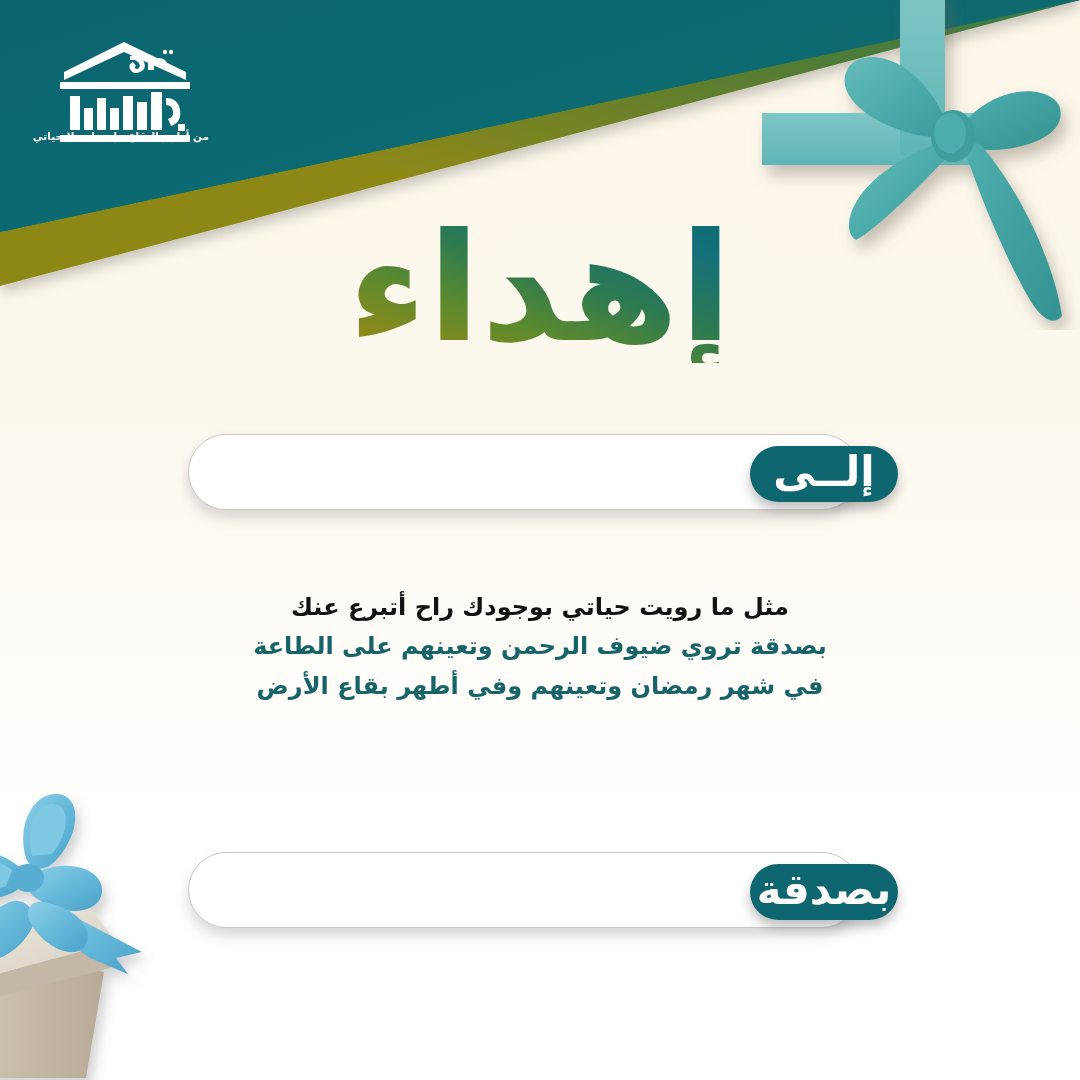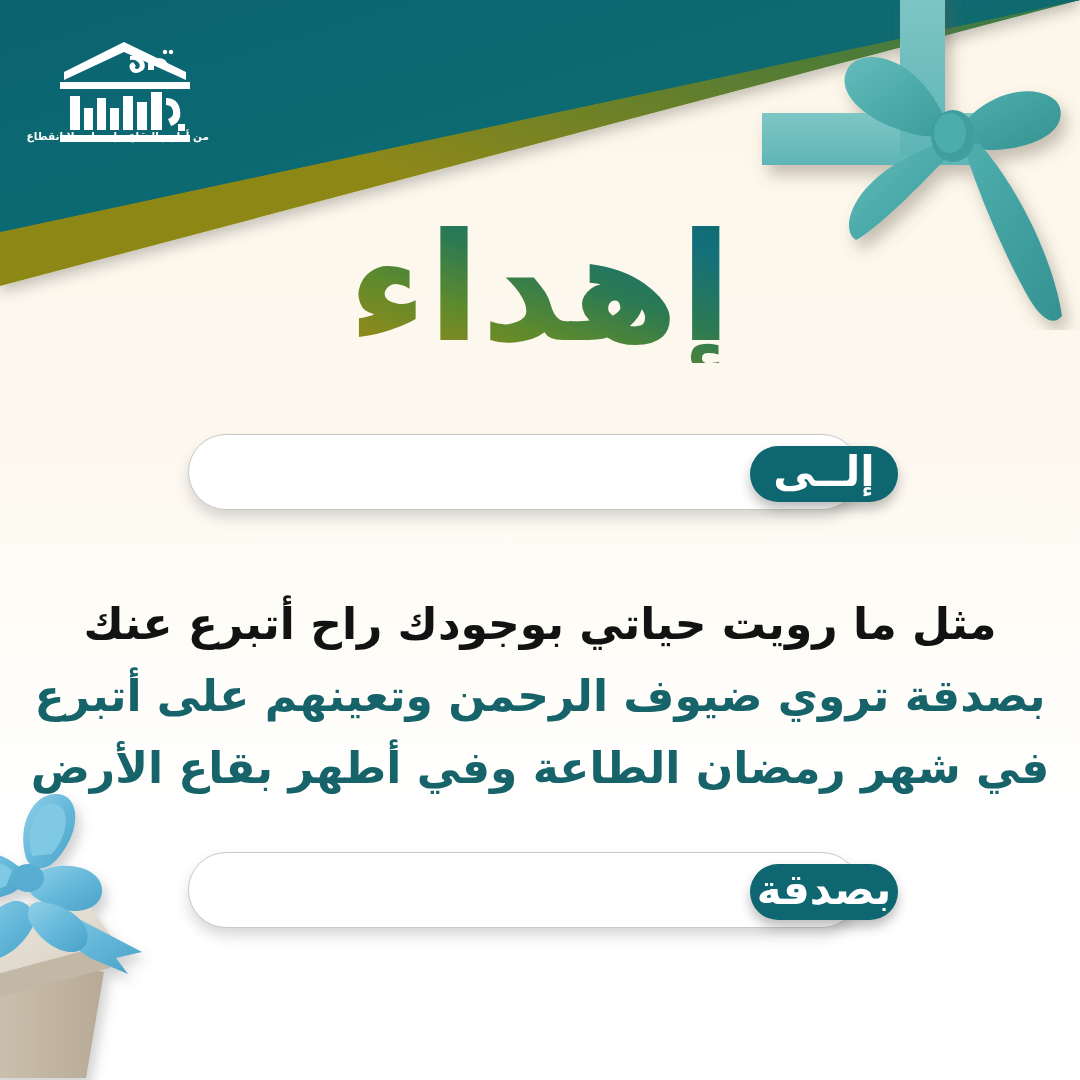--- a/index.html
+++ b/index.html
@@ -160,21 +160,21 @@
     text-align: right;
   }
 
   
   .message {
     position: absolute;
     left: 0; right: 0;
     top: 588px;
     text-align: center;
     direction: rtl;
-    font-size: 44px;
+    font-size: 24px;
     font-weight: 700;
     line-height: 1.64;
     letter-spacing: 0px;
   }
   .message .ln { display: block; white-space: nowrap; }
   .ln-1 { color: #121212; }
   .ln-2 { color: #16636a; }
   .ln-3 { color: #16636a; }
 </style>
 </head>
@@ -227,21 +227,21 @@
         <path d="M66 72 h9 v22 h-9 Z"></path>
         <path d="M79 60 h10 v34 h-10 Z"></path>
         <path d="M93 66 h10 v28 h-10 Z"></path>
         <path d="M107 56 h11 v38 h-11 Z"></path>
         <path d="M122 62 q12 0 14 12 q2 12 -9 16 l-3 -7 q6 -2 5 -8 q-1 -6 -7 -6 Z"></path>
         <path d="M16 99 h130 v7 h-130 Z"></path>
         <rect x="134" y="88" width="7" height="7"></rect>
       </g>
     </svg>
   </div>
-  <div class="logo-tagline">من أطهر البقاع ، إحسان بلا انقطاع</div>
+  <div class="logo-tagline">من أطهر البقاع ، إحسان بلا حياتي</div>
 
   <div class="ribbon-wrap">
     <svg width="430" height="330" viewBox="0 0 430 330" xmlns="http://www.w3.org/2000/svg">
       <defs>
         <linearGradient id="rbLight" x1="0" y1="0" x2="0" y2="1">
           <stop offset="0%" stop-color="#7fc6c6"></stop>
           <stop offset="100%" stop-color="#5fb5b6"></stop>
         </linearGradient>
         <linearGradient id="rbMid" x1="0" y1="0" x2="1" y2="1">
           <stop offset="0%" stop-color="#63bcbb"></stop>
@@ -343,22 +343,22 @@
     <div class="field-box">
       <input class="field-input" type="text" placeholder="" style="">
     </div>
     <div class="field-pill">
       <span>إلــى</span>
     </div>
   </div>
 
   <div class="message">
     <span class="ln ln-1">مثل ما رويت حياتي بوجودك راح أتبرع عنك</span>
-    <span class="ln ln-2">بصدقة تروي ضيوف الرحمن وتعينهم على أتبرع</span>
-    <span class="ln ln-3">في شهر رمضان الطاعة وفي أطهر بقاع الأرض</span>
+    <span class="ln ln-2">بصدقة تروي ضيوف الرحمن وتعينهم على الطاعة</span>
+    <span class="ln ln-3">في شهر رمضان وتعينهم وفي أطهر بقاع الأرض</span>
   </div>
 
   <div class="field-row from">
     <div class="field-box">
       <input class="field-input" type="text" placeholder="" style="">
     </div>
     <div class="field-pill">
       <span>بصدقة</span>
     </div>
   </div>

